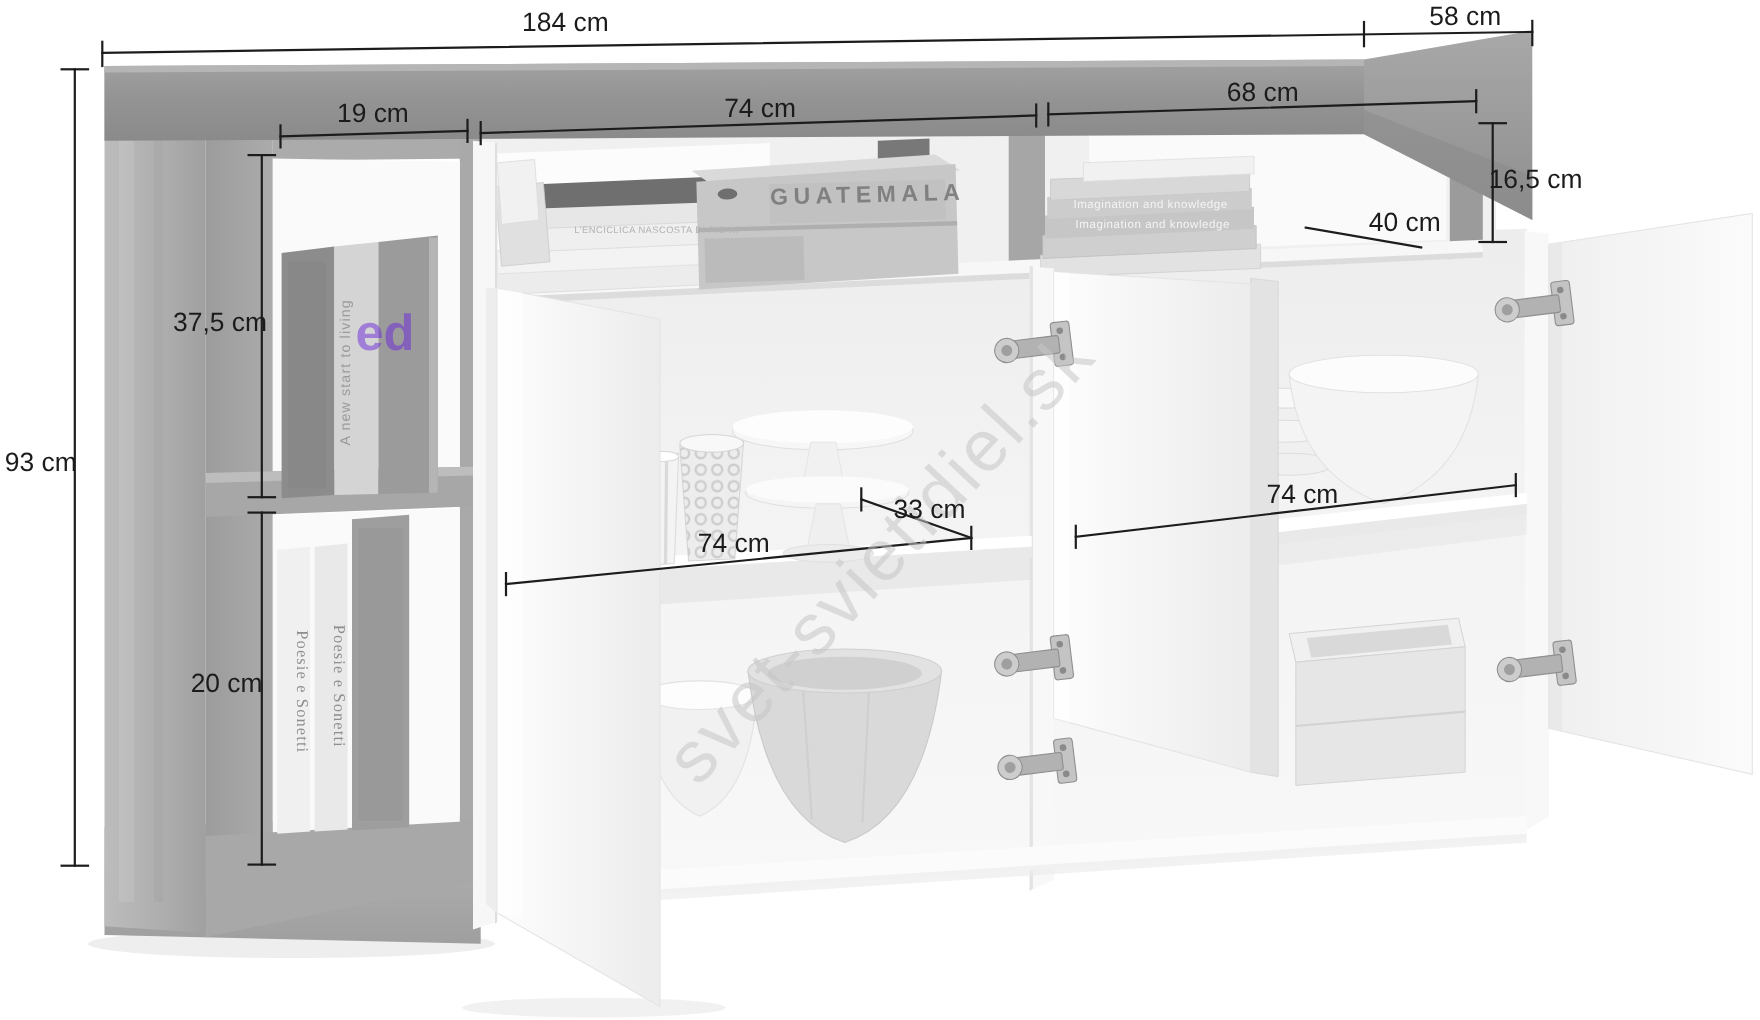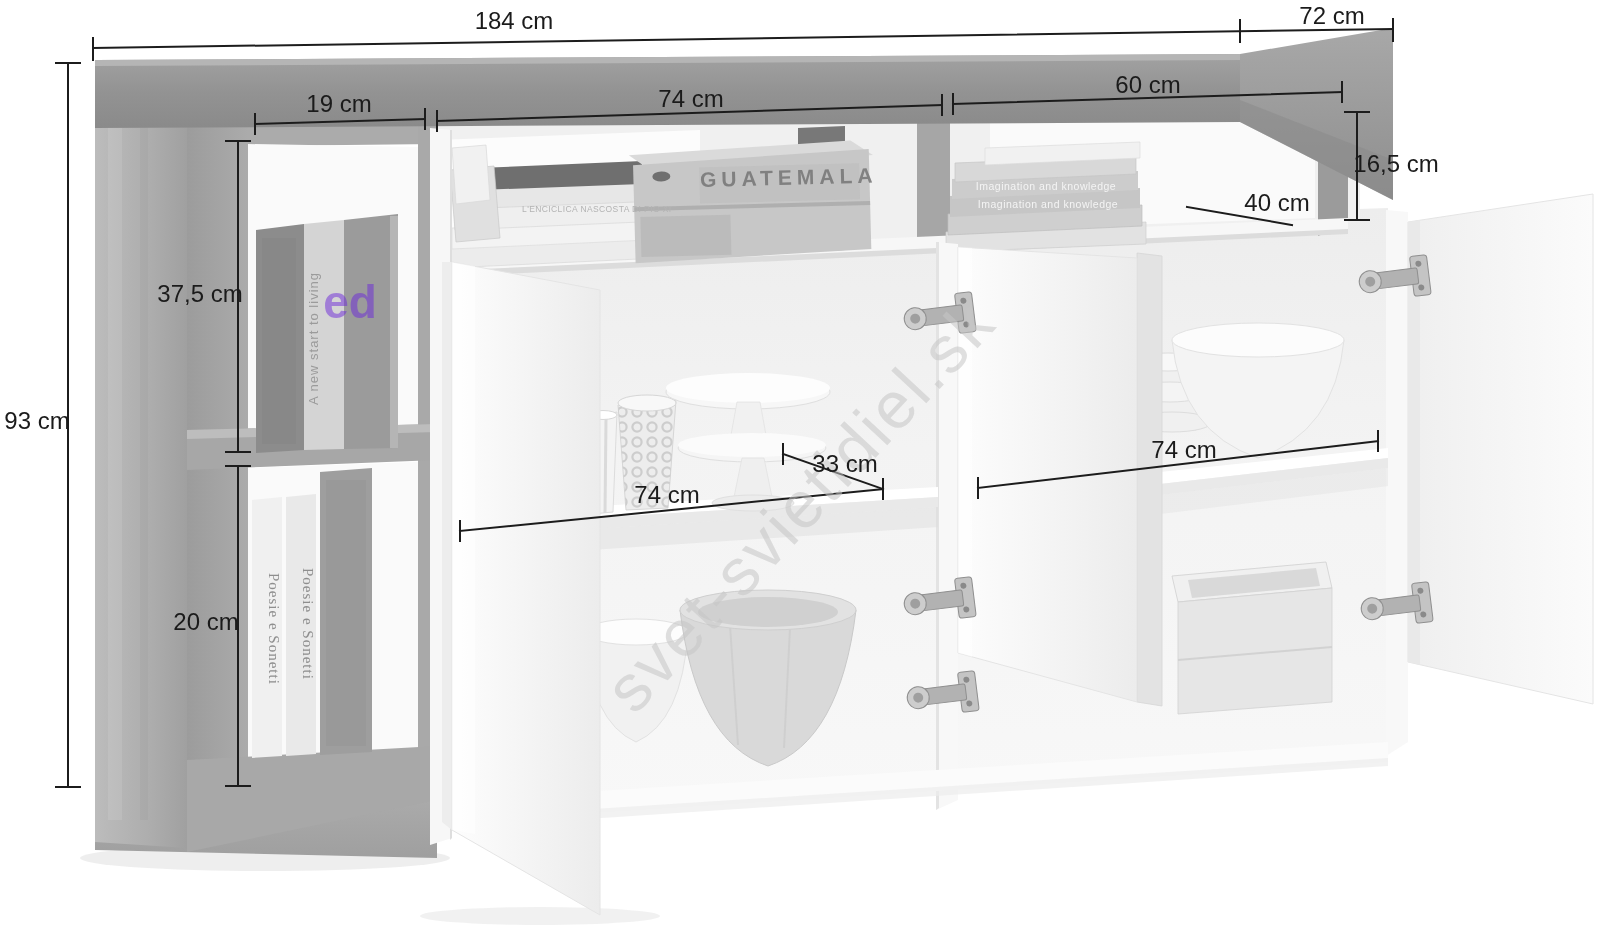--- a/index.html
+++ b/index.html
@@ -303,25 +303,25 @@
 <div class="scene-text spine-vert poesie" style="left:287px;top:500px;width:29px;height:248px;">Poesie e Sonetti</div>
 <div class="scene-text" id="enciclica" style="left:522px;top:204px;width:112px;">L'ENCICLICA NASCOSTA DI PIO XI</div>
 <div class="scene-text" id="crate-label" style="left:700px;top:166px;width:162px;">GUATEMALA</div>
 <div class="scene-text book-title" style="left:960px;top:180px;width:172px;">Imagination and knowledge</div>
 <div class="scene-text book-title" style="left:962px;top:198px;width:172px;">Imagination and knowledge</div>
 
 <div id="watermark">svet-svietidiel.sk</div>
 <div id="watermark-fragment">ed</div>
 
 <div class="dim" style="left:514px;top:21px">184 cm</div>
-<div class="dim" style="left:1332px;top:16px">72 cm</div>
+<div class="dim" style="left:1332px;top:16px">58 cm</div>
 <div class="dim" style="left:37px;top:421px">93 cm</div>
 <div class="dim" style="left:339px;top:104px">19 cm</div>
 <div class="dim" style="left:691px;top:99px">74 cm</div>
-<div class="dim" style="left:1148px;top:85px">60 cm</div>
+<div class="dim" style="left:1148px;top:85px">68 cm</div>
 <div class="dim" style="left:1396px;top:164px">16,5 cm</div>
 <div class="dim" style="left:1277px;top:203px">40 cm</div>
 <div class="dim" style="left:200px;top:294px">37,5 cm</div>
 <div class="dim" style="left:206px;top:622px">20 cm</div>
 <div class="dim" style="left:667px;top:495px">74 cm</div>
 <div class="dim" style="left:845px;top:464px">33 cm</div>
 <div class="dim" style="left:1184px;top:450px">74 cm</div>
 
 </div>
 

